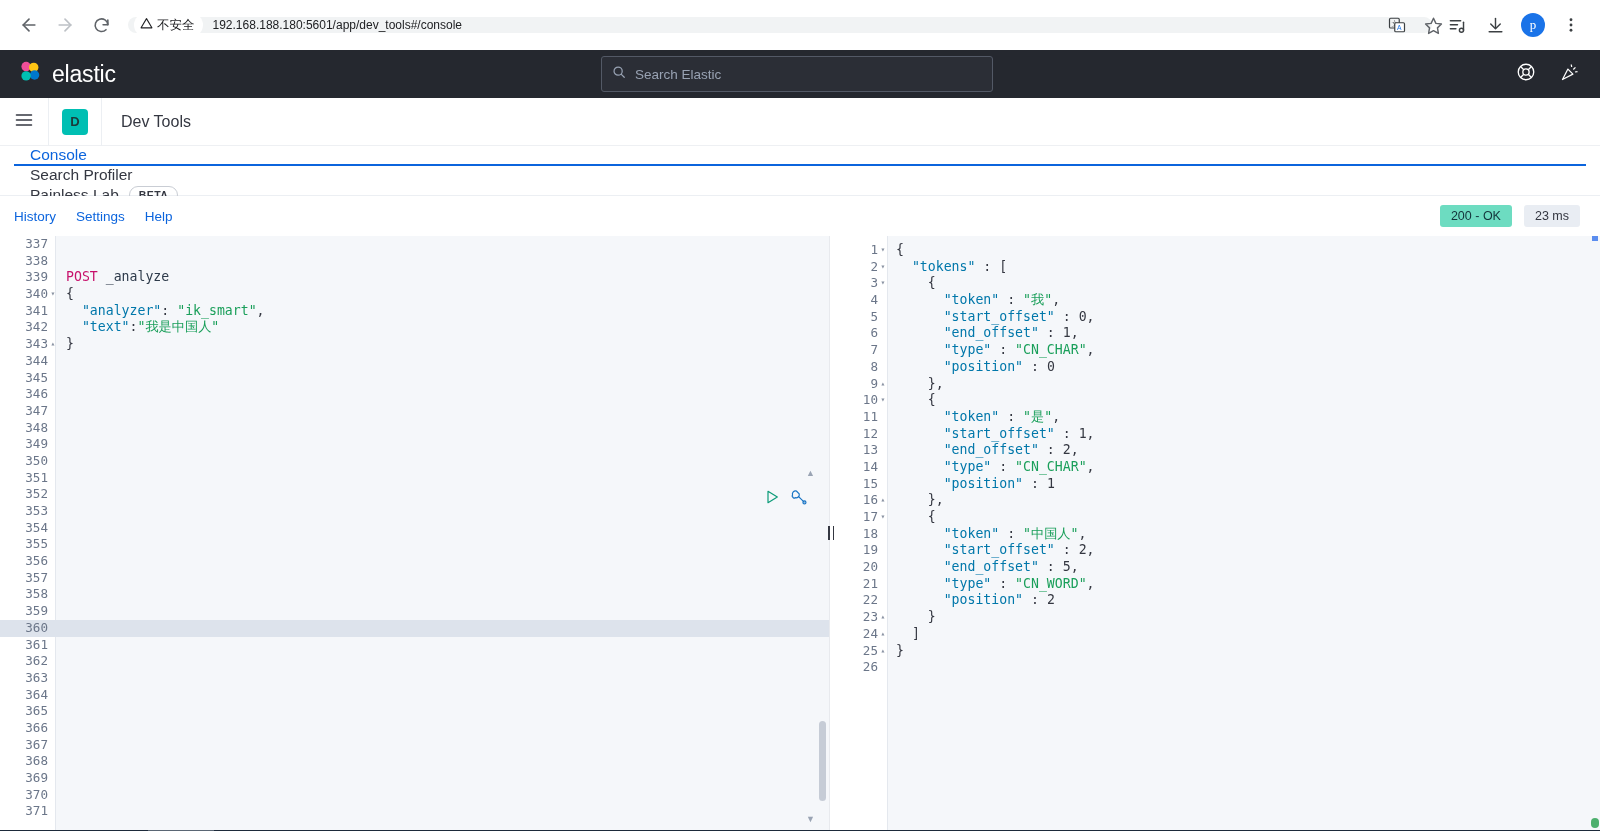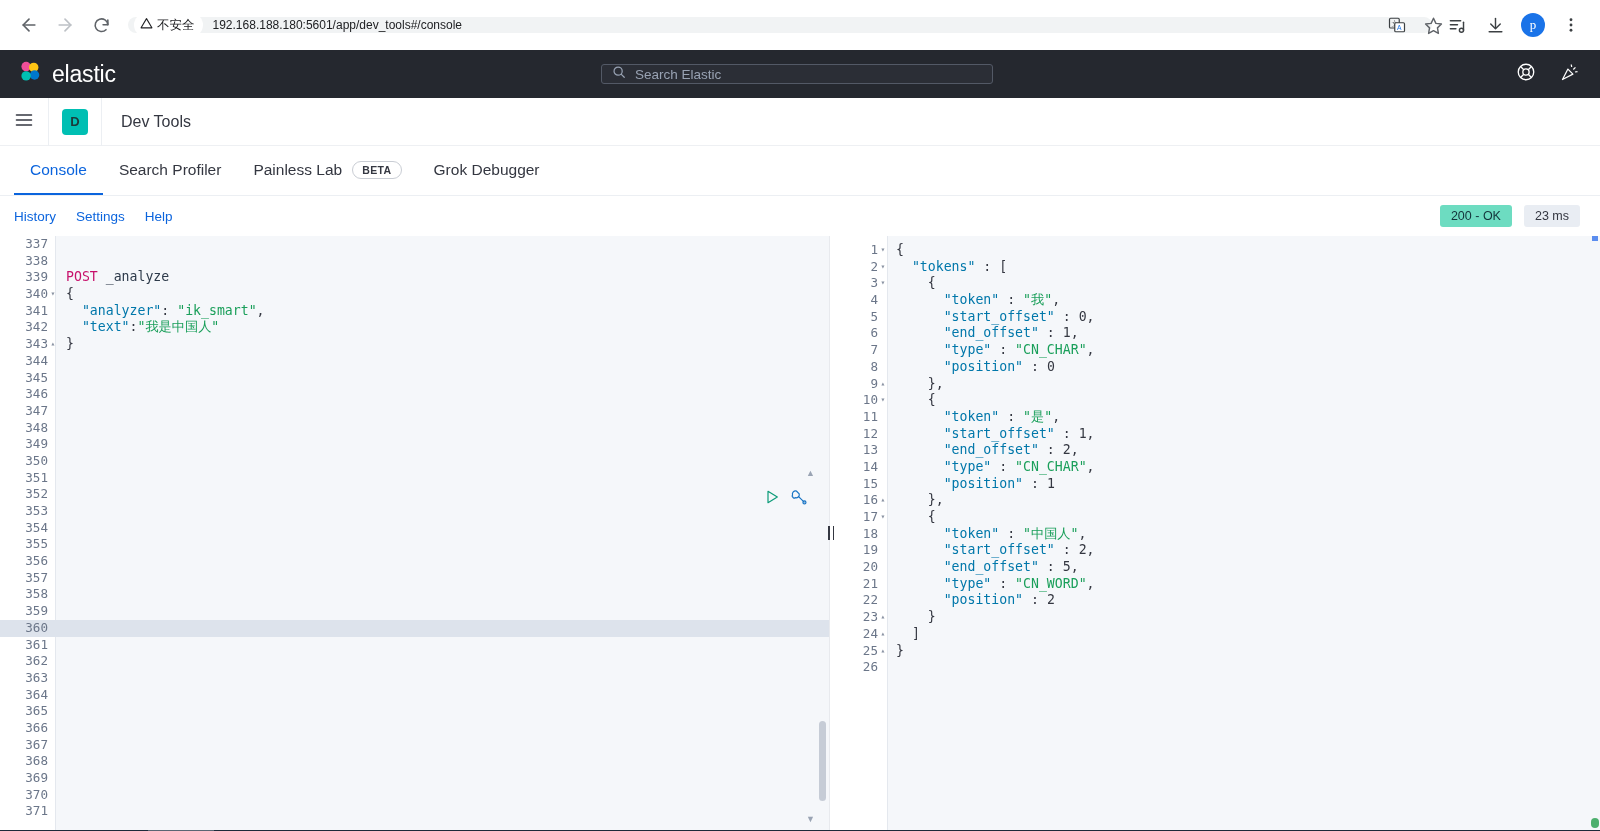--- a/index.html
+++ b/index.html
@@ -96,21 +96,21 @@
   .brand { display: flex; align-items: center; gap: 9px; }
   .brand-name {
     color: #ffffff;
     font-size: 23px;
     letter-spacing: -0.2px;
   }
   .global-search {
     position: absolute;
     left: 601px;
     width: 392px;
-    height: 20px;
+    height: 36px;
     background: #2b2e36;
     border: 1px solid #535966;
     border-radius: 3px;
     display: flex;
     align-items: center;
     gap: 9px;
     padding: 0 10px;
   }
   .global-search-text {
     color: #98a2b3;
@@ -157,20 +157,21 @@
   }
 
   
   .tabs-row {
     height: 50px;
     display: flex;
     align-items: stretch;
     padding: 0 14px;
     background: #ffffff;
     border-bottom: 1px solid #eceff3;
+    flex-direction: column;
   }
   .tab {
     display: flex;
     align-items: center;
     gap: 10px;
     padding: 0 16px;
     font-size: 15.5px;
     color: #343741;
     border-bottom: 2px solid transparent;
     position: relative;

